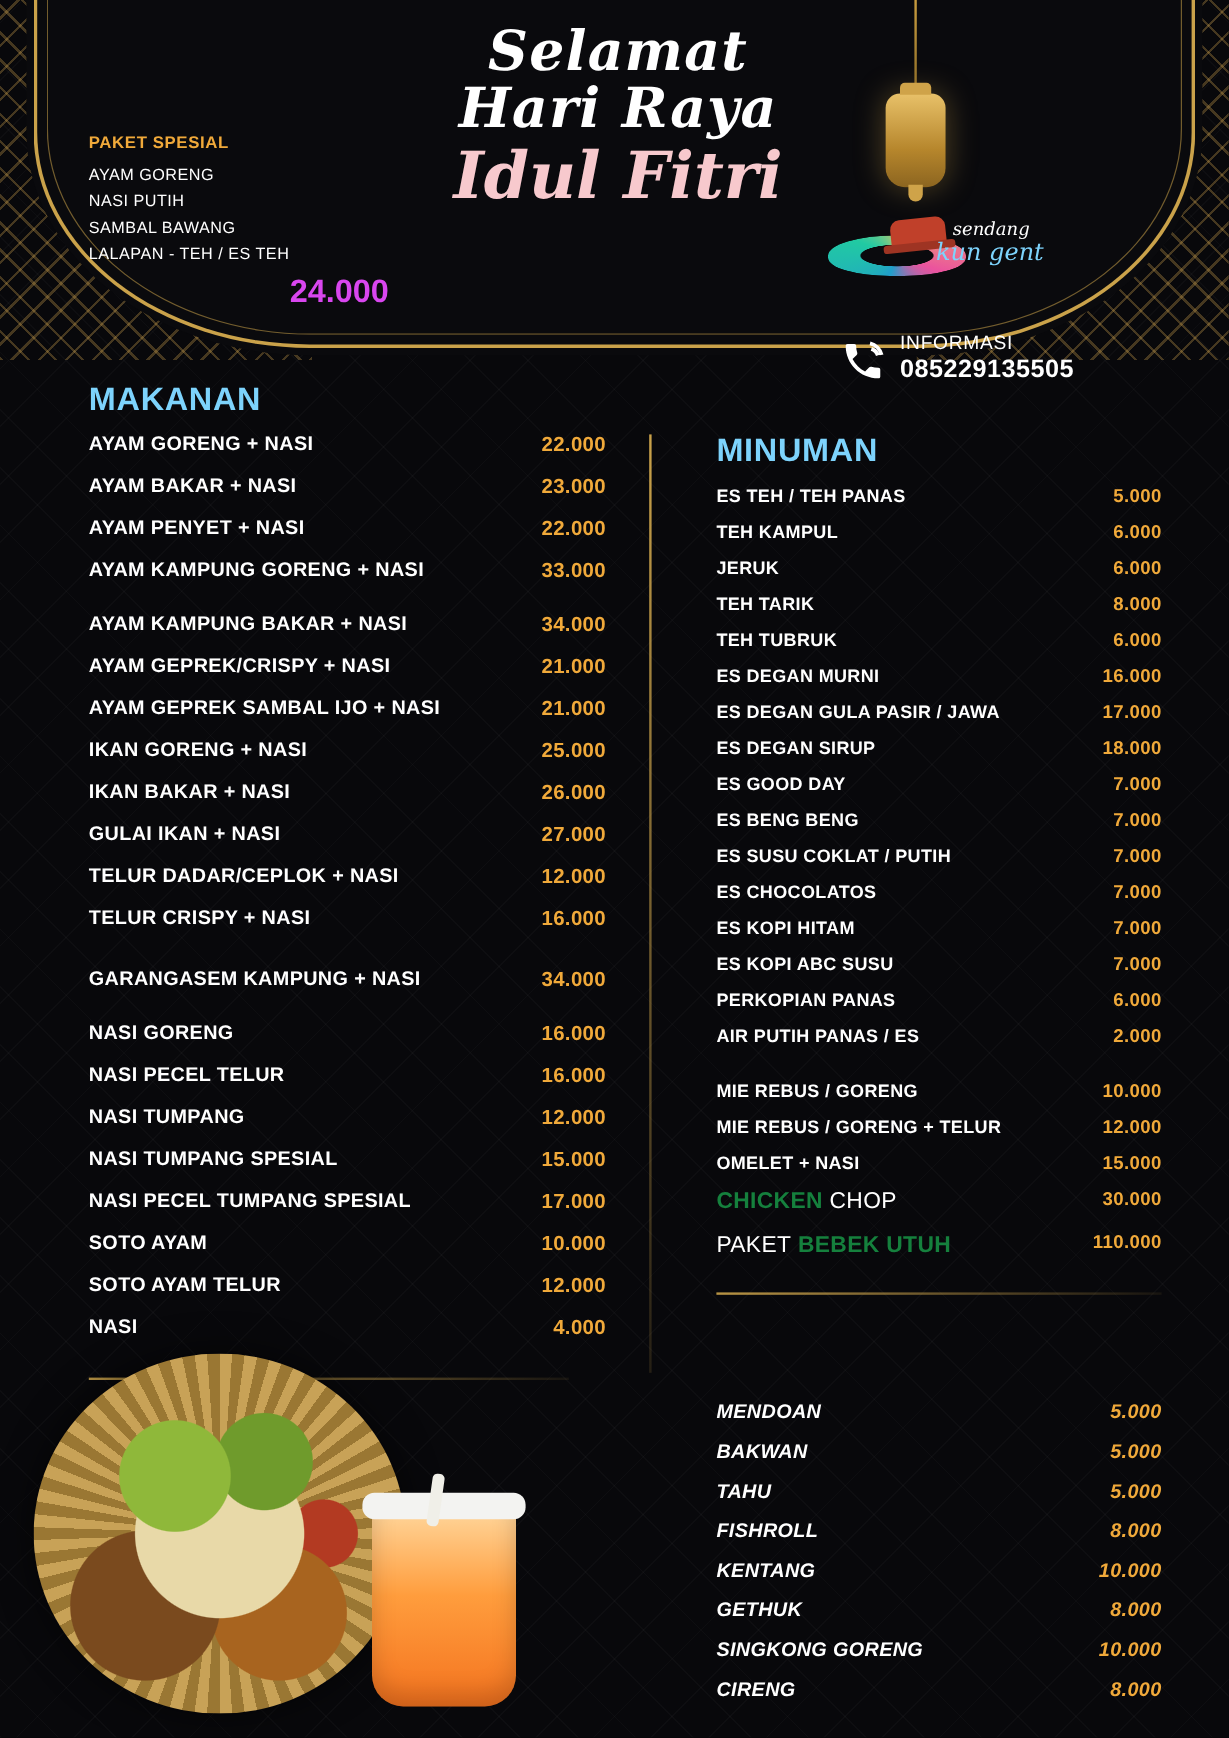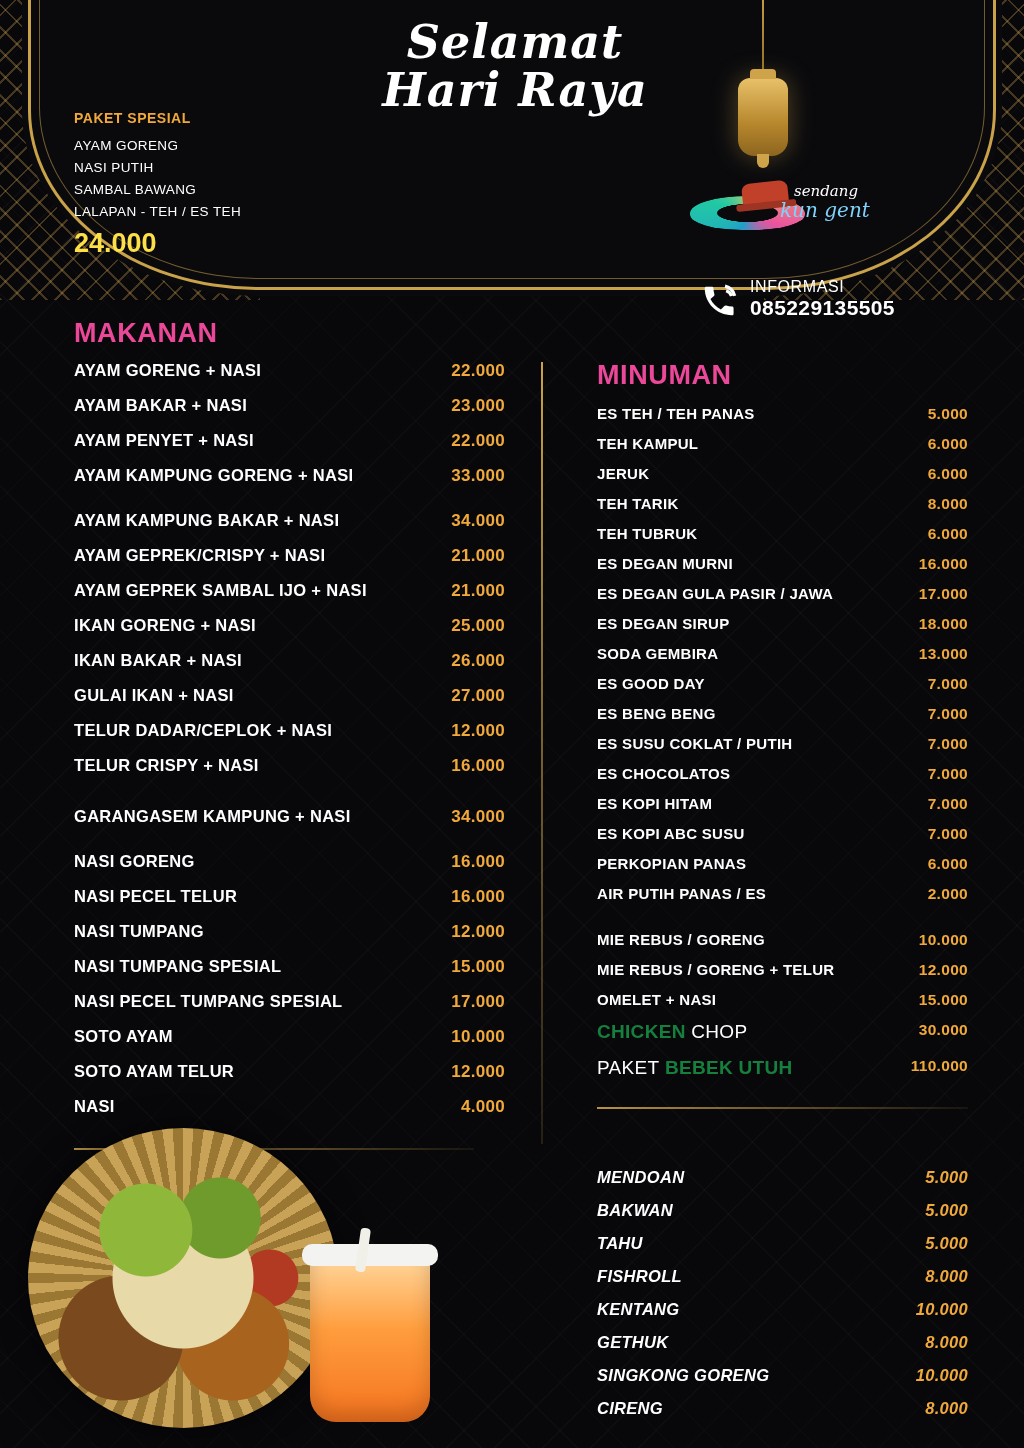--- a/index.html
+++ b/index.html
@@ -88,21 +88,21 @@
   }
   .paket h2 {
     color: #f0a93a; font-size: 14px; font-weight: 700; letter-spacing: .5px;
     margin-bottom: 9px;
   }
   .paket li {
     list-style: none; color: #ffffff; font-size: 13.5px;
     letter-spacing: .4px; line-height: 1.62;
   }
   .paket .price {
-    color:#fde047; font-size: 27px; font-weight: 700; margin-top: 6px;
+    color:#d946ef; font-size: 27px; font-weight: 700; margin-top: 6px; text-align: right;
   }
 
   
   .logo { position: absolute; top: 178px; left: 690px; width: 230px; height: 60px; }
   .logo .swoosh {
     position: absolute; left: 0; top: 18px; width: 115px; height: 34px;
     border-radius: 50% 50% 45% 45%;
     background: conic-gradient(from 200deg at 50% 50%, #23a6d5, #23d5ab, #f6d365, #f857a6, #23a6d5);
     -webkit-mask: radial-gradient(closest-side, transparent 52%, #000 54%);
             mask: radial-gradient(closest-side, transparent 52%, #000 54%);
@@ -139,21 +139,21 @@
   }
   .col-right {
     position: absolute; top: 360px; left: 575px; width: 415px;
   }
   .divider-v {
     position: absolute; top: 362px; left: 541px; width: 2px; height: 782px;
     background: linear-gradient(#caa24a, rgba(202,162,74,0.15));
   }
 
   .sec-title {
-    color: #ec4899; font-size: 27px; font-weight: 700; letter-spacing: .6px;
+    color: #7dd3fc; font-size: 27px; font-weight: 700; letter-spacing: .6px;
     margin-bottom: 12px; padding-left: 12px;
   }
   .sec-title.right { margin-bottom: 14px; padding-left: 22px; }
 
   .menu-row {
     display: flex; align-items: flex-start; justify-content: space-between;
     padding: 0 12px;
   }
   .menu-row .name {
     color: #ffffff; font-weight: 700; letter-spacing: .3px;
@@ -232,20 +232,21 @@
 <div class="corner-orn right"></div>
 <div class="arch">
   <div class="arch-inner"></div>
 </div>
 
 <div class="header">
 
   <div class="greeting">
     <div class="l1">Selamat</div>
     <div class="l2">Hari Raya</div>
+    <div class="l3">Idul Fitri</div>
   </div>
 
   <div class="lantern"></div>
   <div class="lantern-body"></div>
 
   <div class="paket">
     <h2>PAKET SPESIAL</h2>
     <ul>
       <li>AYAM GORENG</li>
       <li>NASI PUTIH</li>
@@ -399,24 +400,20 @@
     </div>
   <div class="menu-row">
       <span class="name">ES DEGAN GULA PASIR / JAWA</span>
       <span class="price">17.000</span>
     </div>
   <div class="menu-row">
       <span class="name">ES DEGAN SIRUP</span>
       <span class="price">18.000</span>
     </div>
   <div class="menu-row">
-      <span class="name">SODA GEMBIRA</span>
-      <span class="price">13.000</span>
-    </div>
-  <div class="menu-row">
       <span class="name">ES GOOD DAY</span>
       <span class="price">7.000</span>
     </div>
   <div class="menu-row">
       <span class="name">ES BENG BENG</span>
       <span class="price">7.000</span>
     </div>
   <div class="menu-row">
       <span class="name">ES SUSU COKLAT / PUTIH</span>
       <span class="price">7.000</span>

